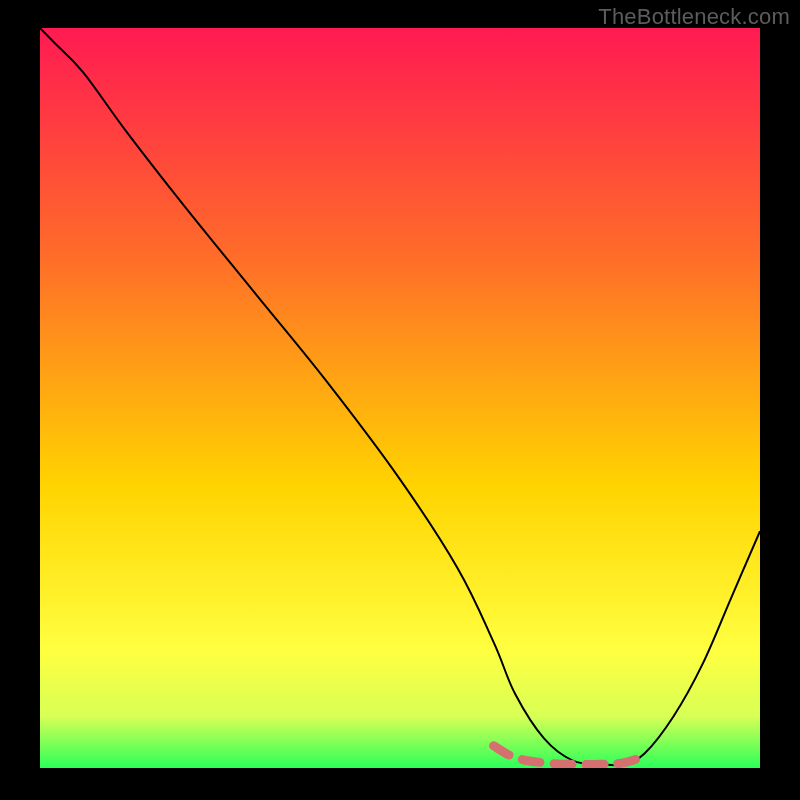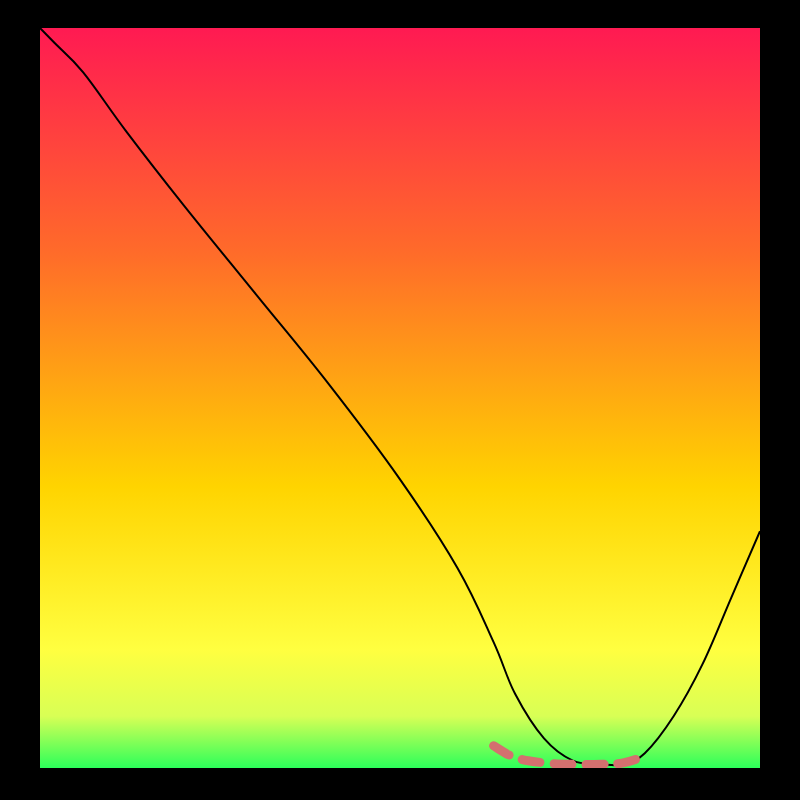--- a/index.html
+++ b/index.html
@@ -37,20 +37,21 @@
     z-index: 1;
   }
   svg {
     display: block;
   }
 </style>
 </head>
 <body>
 
 <div class="frame">
+  <div class="watermark">TheBottleneck.com</div>
   <div class="plot-area">
     <svg id="chart-svg" width="720" height="740" viewBox="0 0 720 740" preserveAspectRatio="none">
       <defs>
         <linearGradient id="bg-grad" x1="0" y1="0" x2="0" y2="1">
           <stop id="g-top" offset="0%" stop-color="#ff1a52"></stop>
           <stop id="g-upper" offset="30%" stop-color="#ff6a2a"></stop>
           <stop id="g-mid" offset="62%" stop-color="#ffd400"></stop>
           <stop id="g-low1" offset="84%" stop-color="#ffff40"></stop>
           <stop id="g-low2" offset="93%" stop-color="#d8ff55"></stop>
           <stop id="g-bot" offset="100%" stop-color="#2cff5a"></stop>

